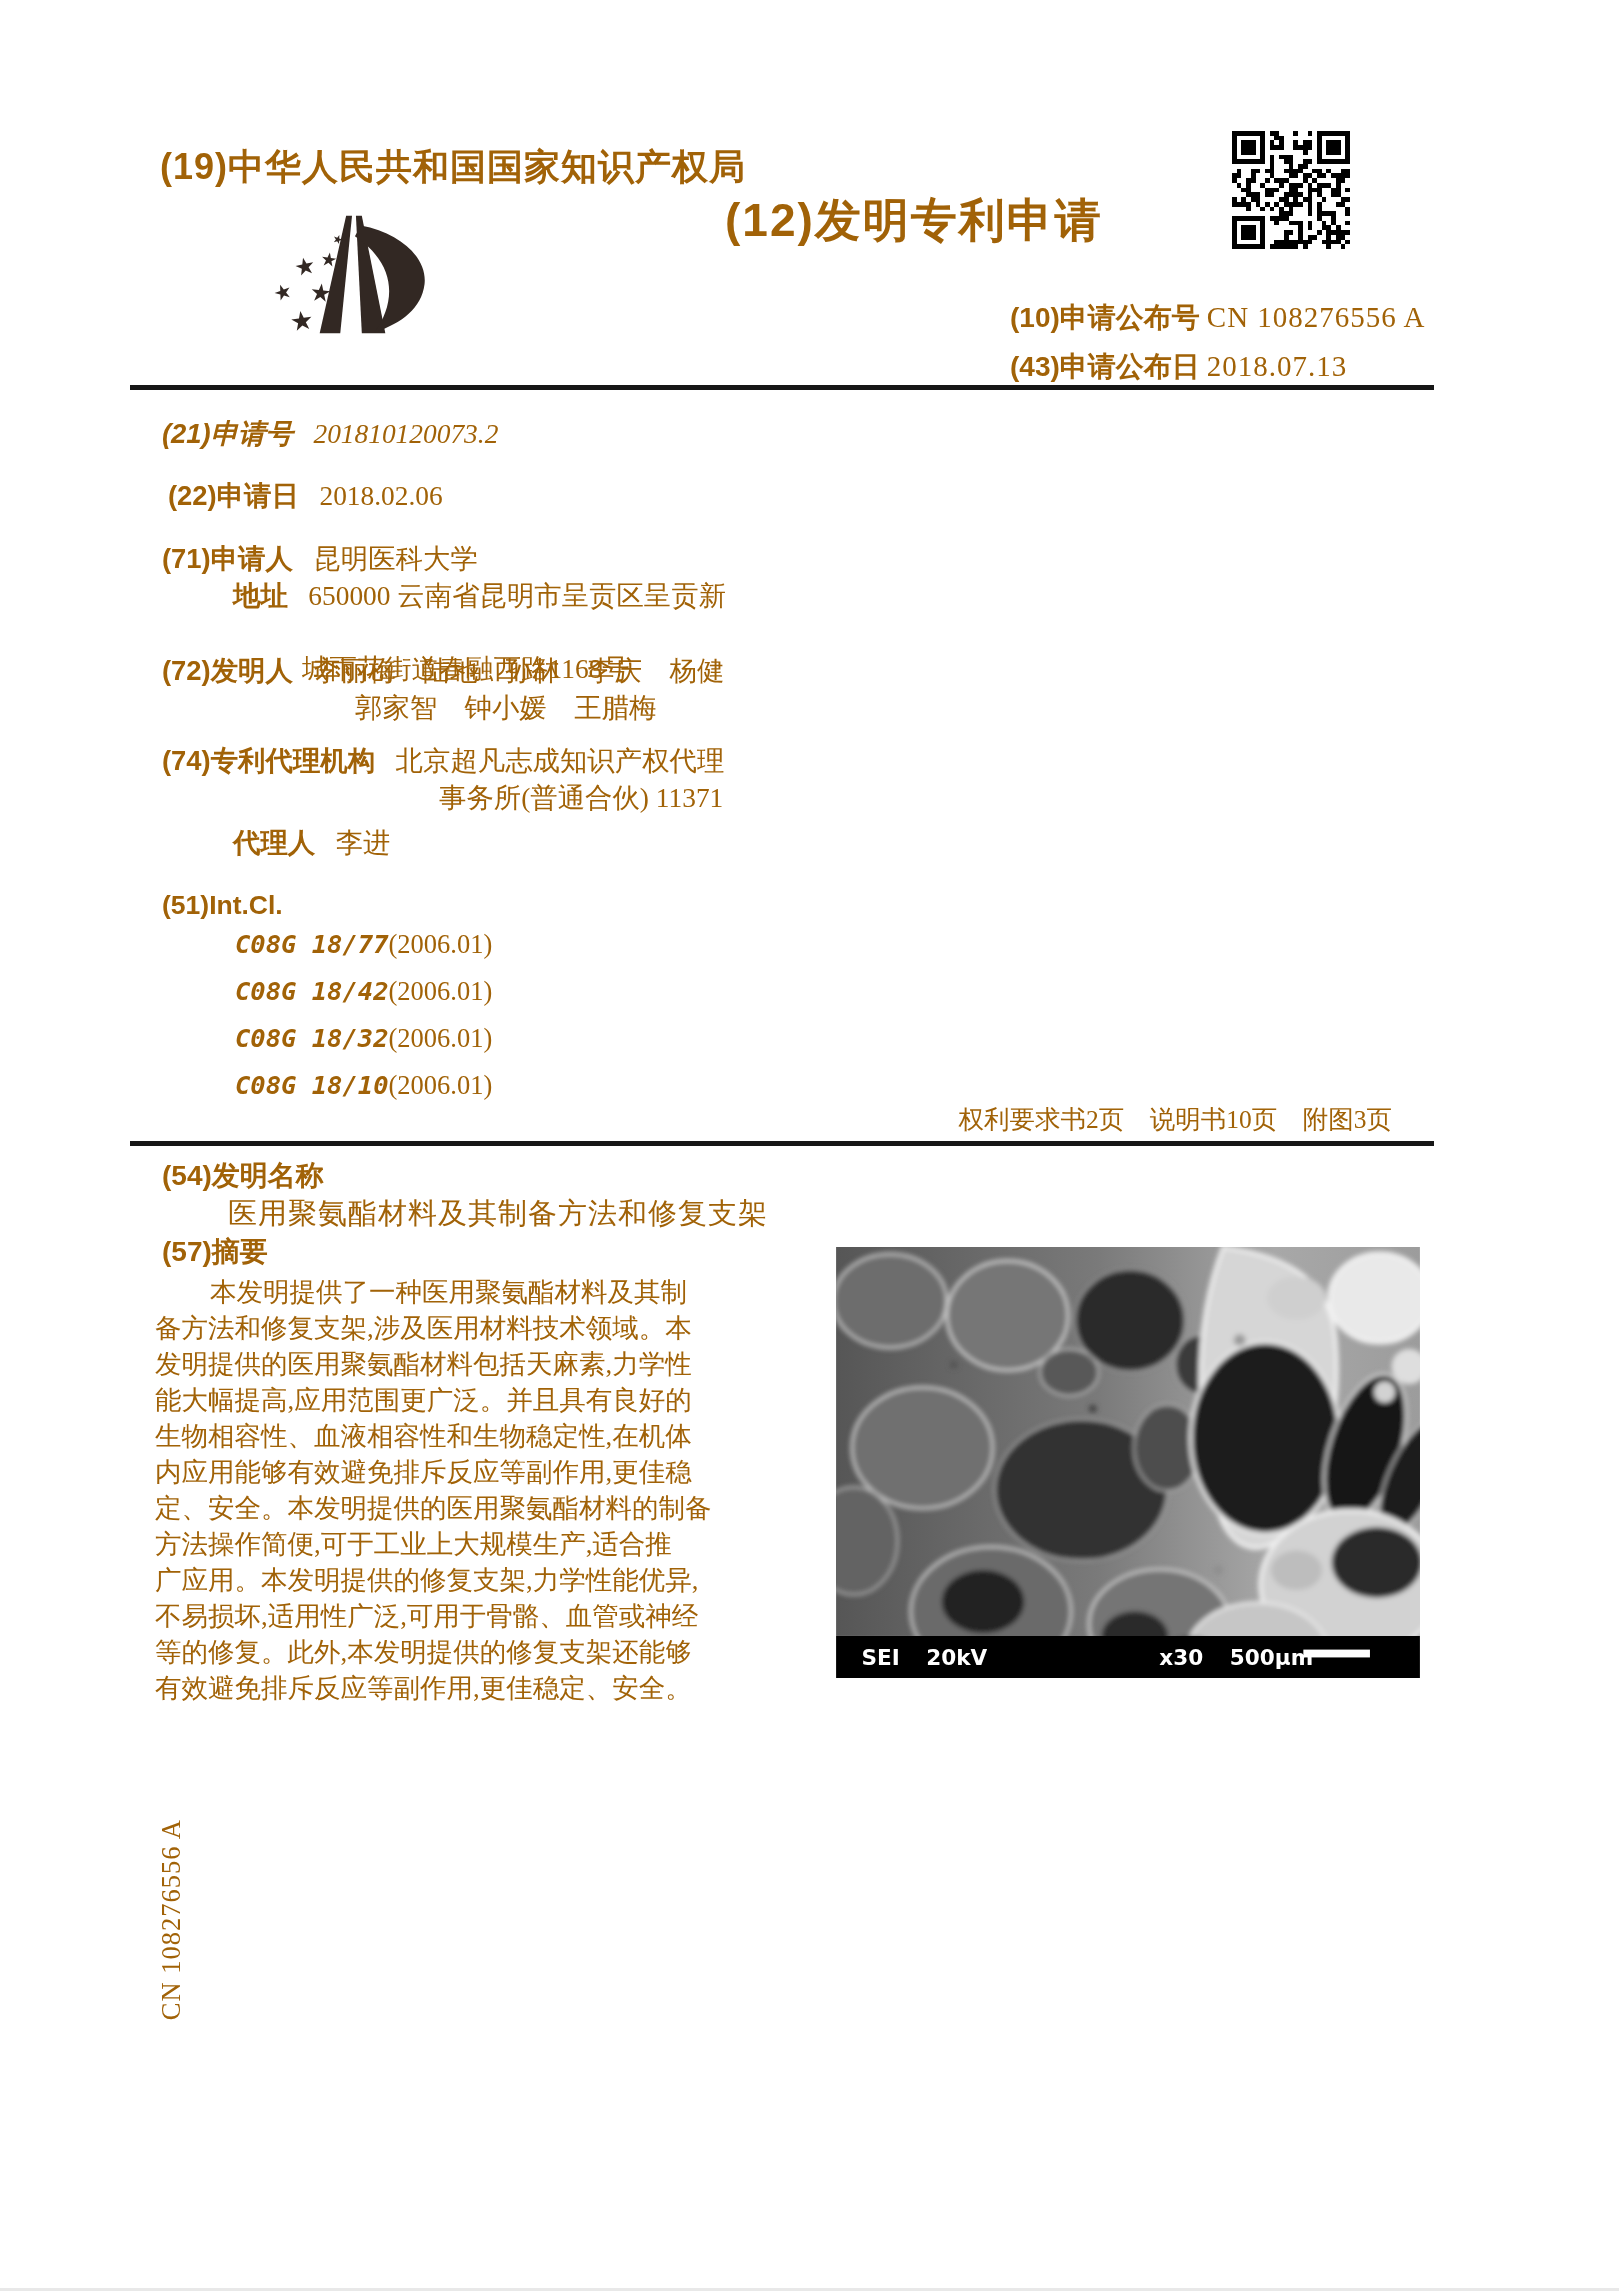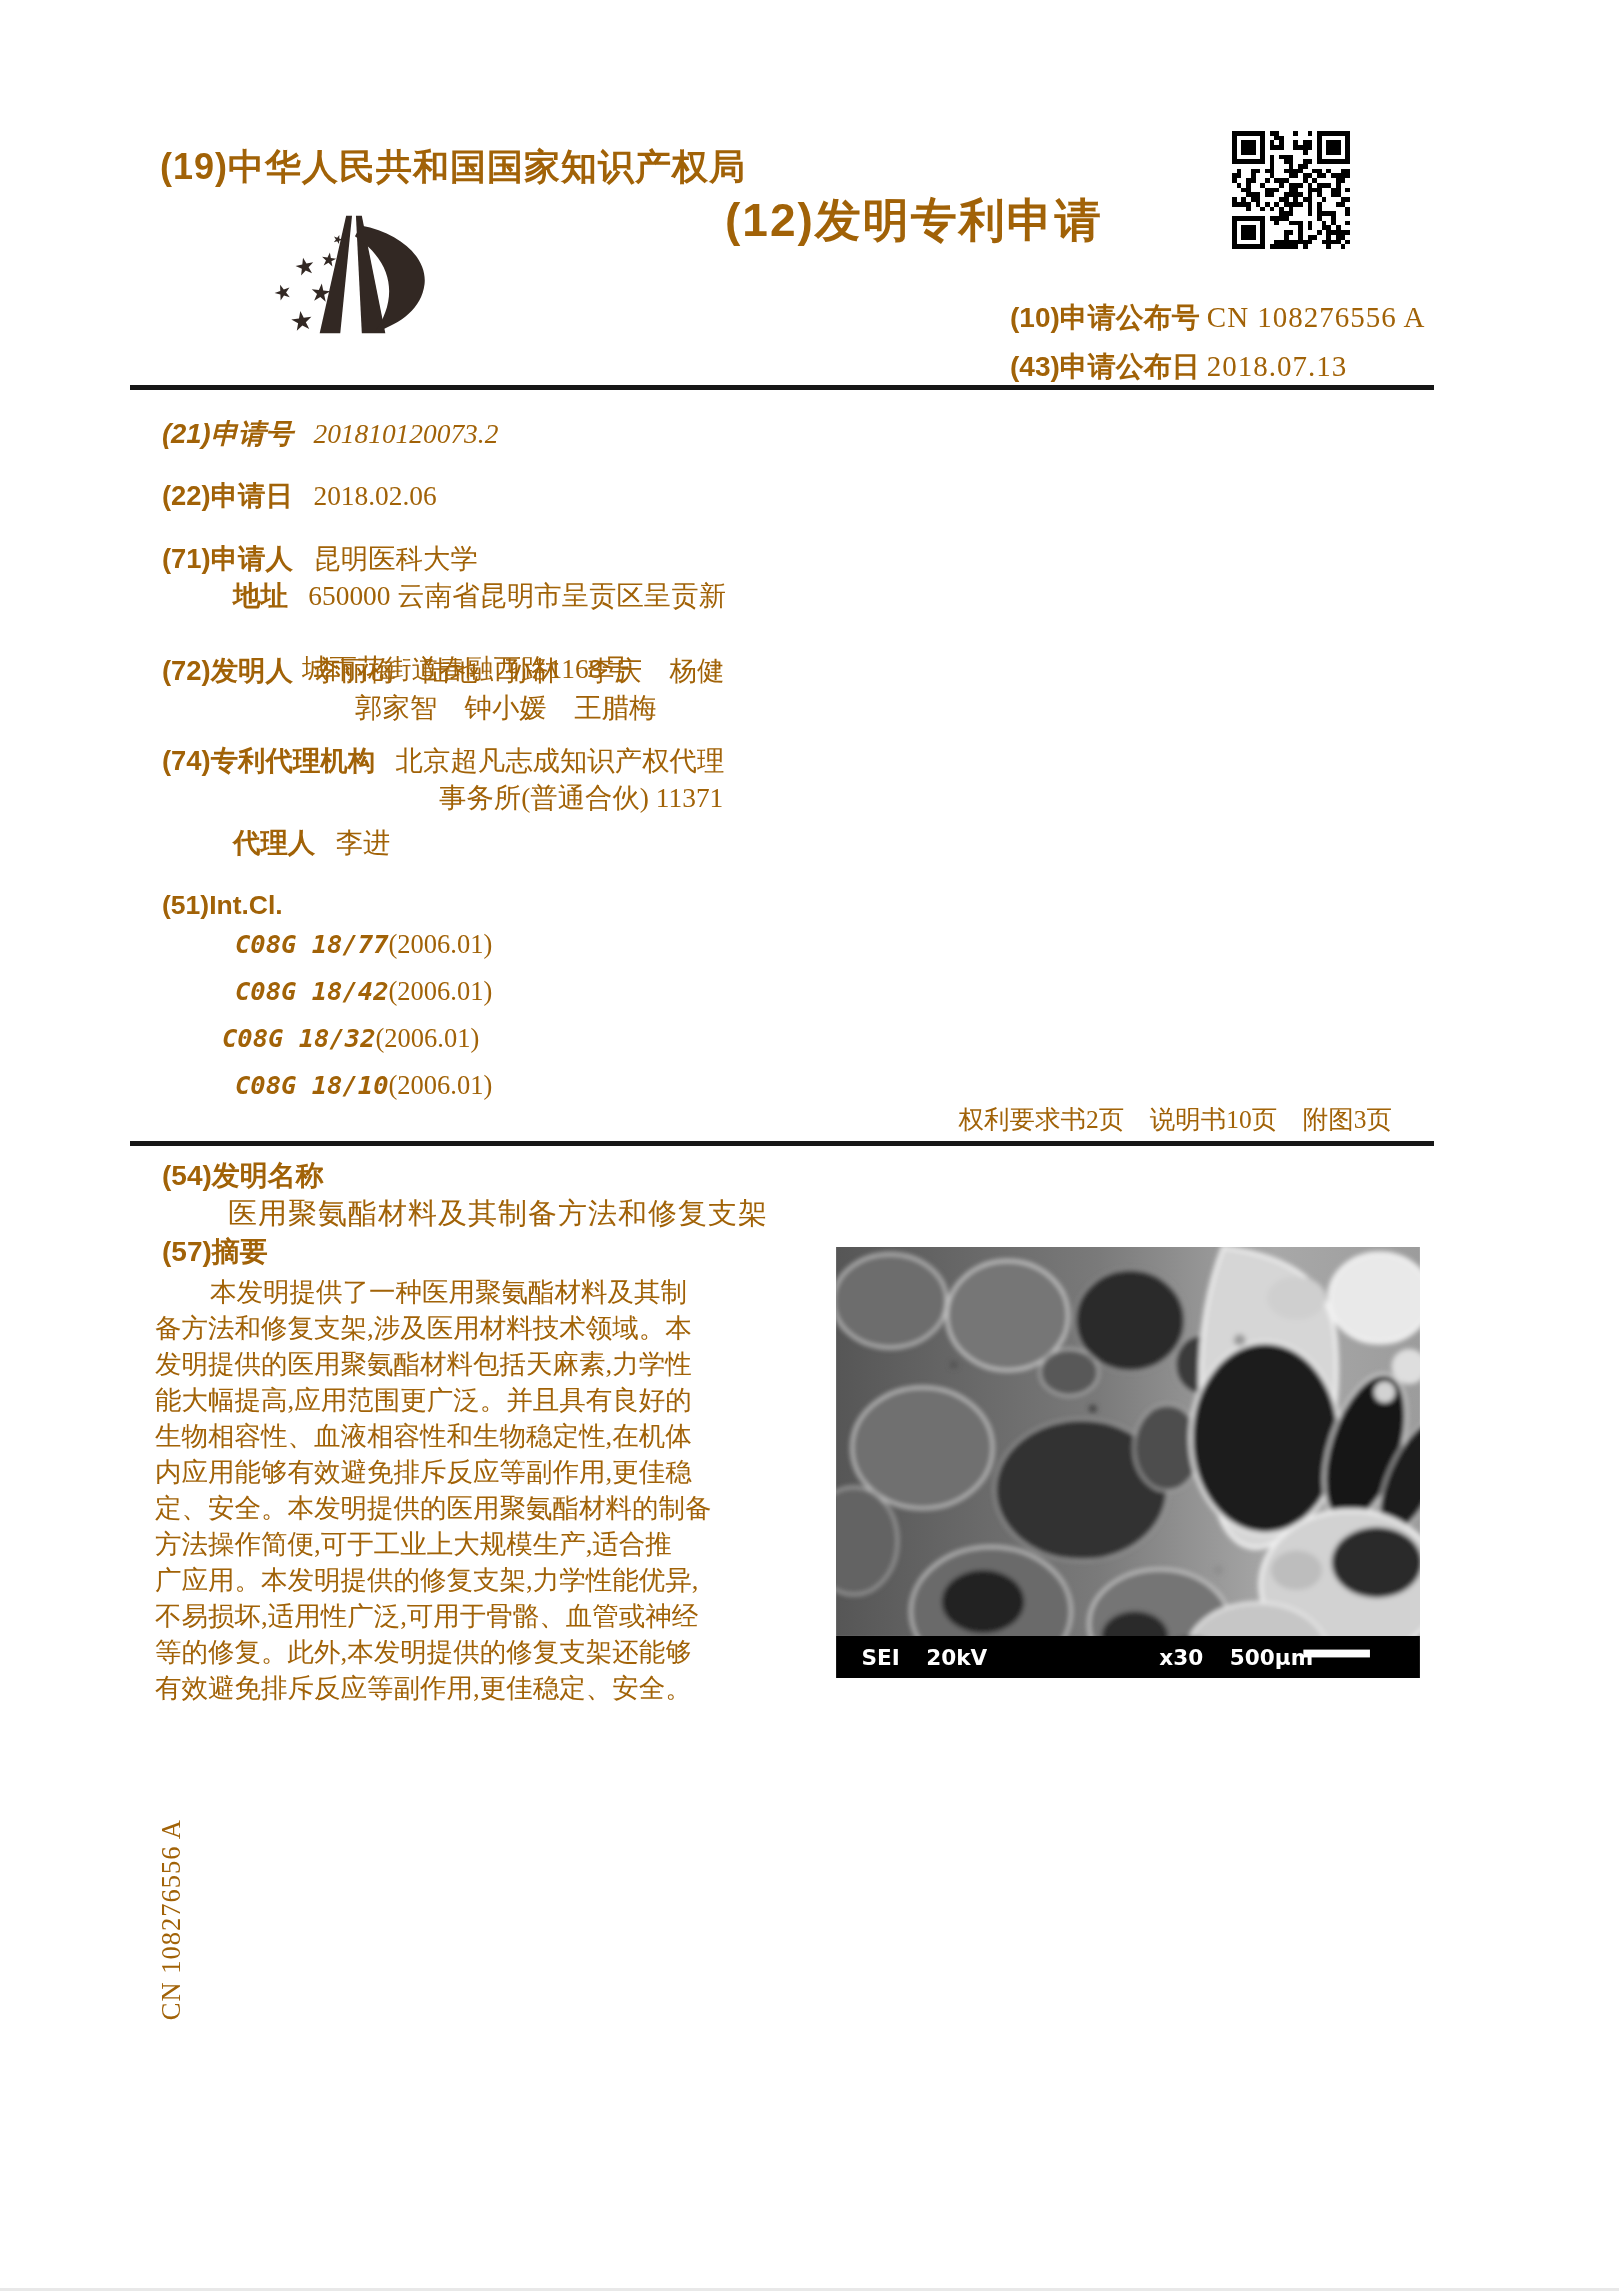--- a/index.html
+++ b/index.html
@@ -383,21 +383,21 @@
     <span class="val ser">2018.07.13</span>
   </div>
 
   <div class="abs rule" style="top:385px;"></div>
 
   <div class="abs biblio-row" style="left:162px;top:416px;font-style:italic;">
     <span class="lbl">(21)申请号</span>
     <span class="val ser">201810120073.2</span>
   </div>
 
-  <div class="abs biblio-row" style="left:162px;top:478px;">
+  <div class="abs biblio-row" style="left:168px;top:478px;">
     <span class="lbl">(22)申请日</span>
     <span class="val ser">2018.02.06</span>
   </div>
 
   <div class="abs biblio-row" style="left:162px;top:541px;">
     <span class="lbl">(71)申请人</span>
     <span class="val ser">昆明医科大学</span>
   </div>
   <div class="abs biblio-row" style="left:233px;top:578px;">
     <span class="lbl">地址</span>
@@ -423,21 +423,21 @@
 
   <div class="abs biblio-row" style="left:162px;top:890px;">
     <span class="lbl" style="font-size:26.5px;margin-top:44px;">(51)Int.Cl.</span>
   </div>
   <div class="abs" style="left:235px;top:929px;">
     <span class="ipc-code">C08G 18/77</span><span class="ipc-ver ser">(2006.01)</span>
   </div>
   <div class="abs" style="left:235px;top:976px;">
     <span class="ipc-code">C08G 18/42</span><span class="ipc-ver ser">(2006.01)</span>
   </div>
-  <div class="abs" style="left:222px;top:1023px;">
+  <div class="abs" style="left:235px;top:1023px;">
     <span class="ipc-code">C08G 18/32</span><span class="ipc-ver ser">(2006.01)</span>
   </div>
   <div class="abs" style="left:235px;top:1070px;">
     <span class="ipc-code">C08G 18/10</span><span class="ipc-ver ser">(2006.01)</span>
   </div>
 
   <div class="abs pages-info ser">权利要求书2页　说明书10页　附图3页</div>
 
   <div class="abs rule" style="top:1141px;"></div>
 

